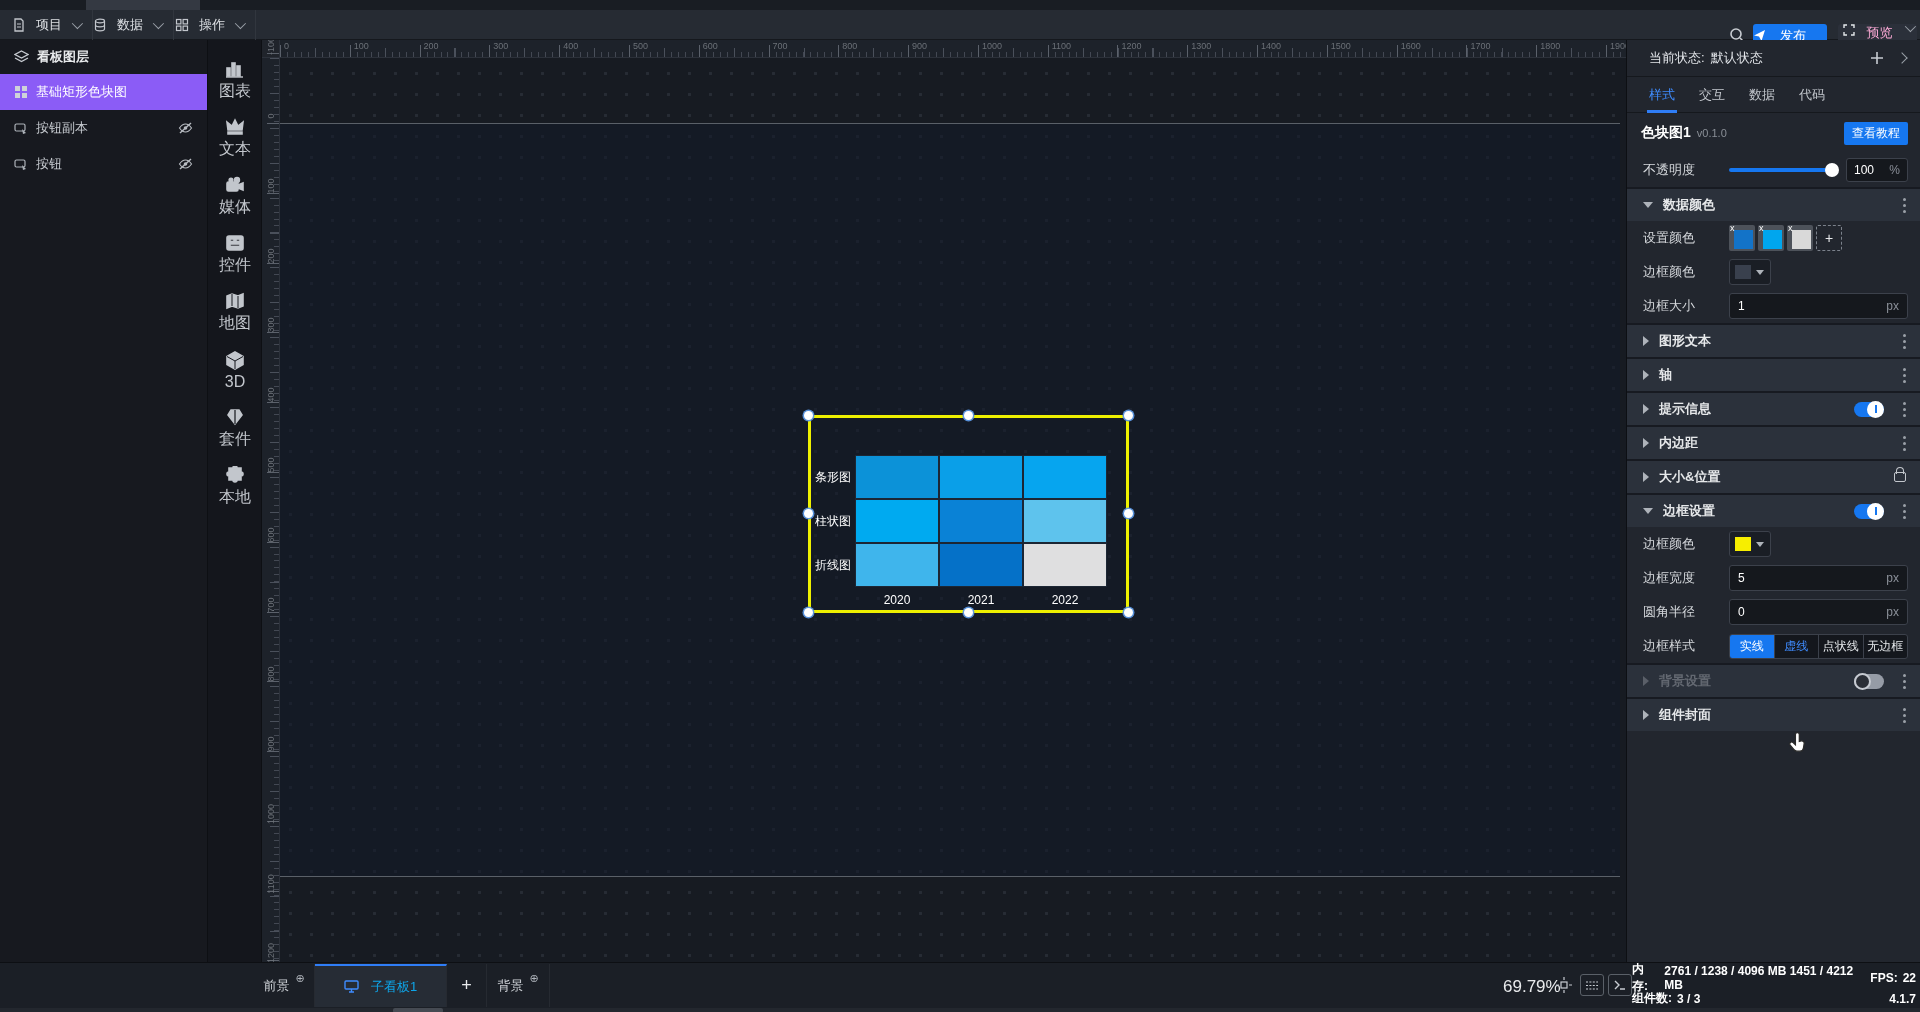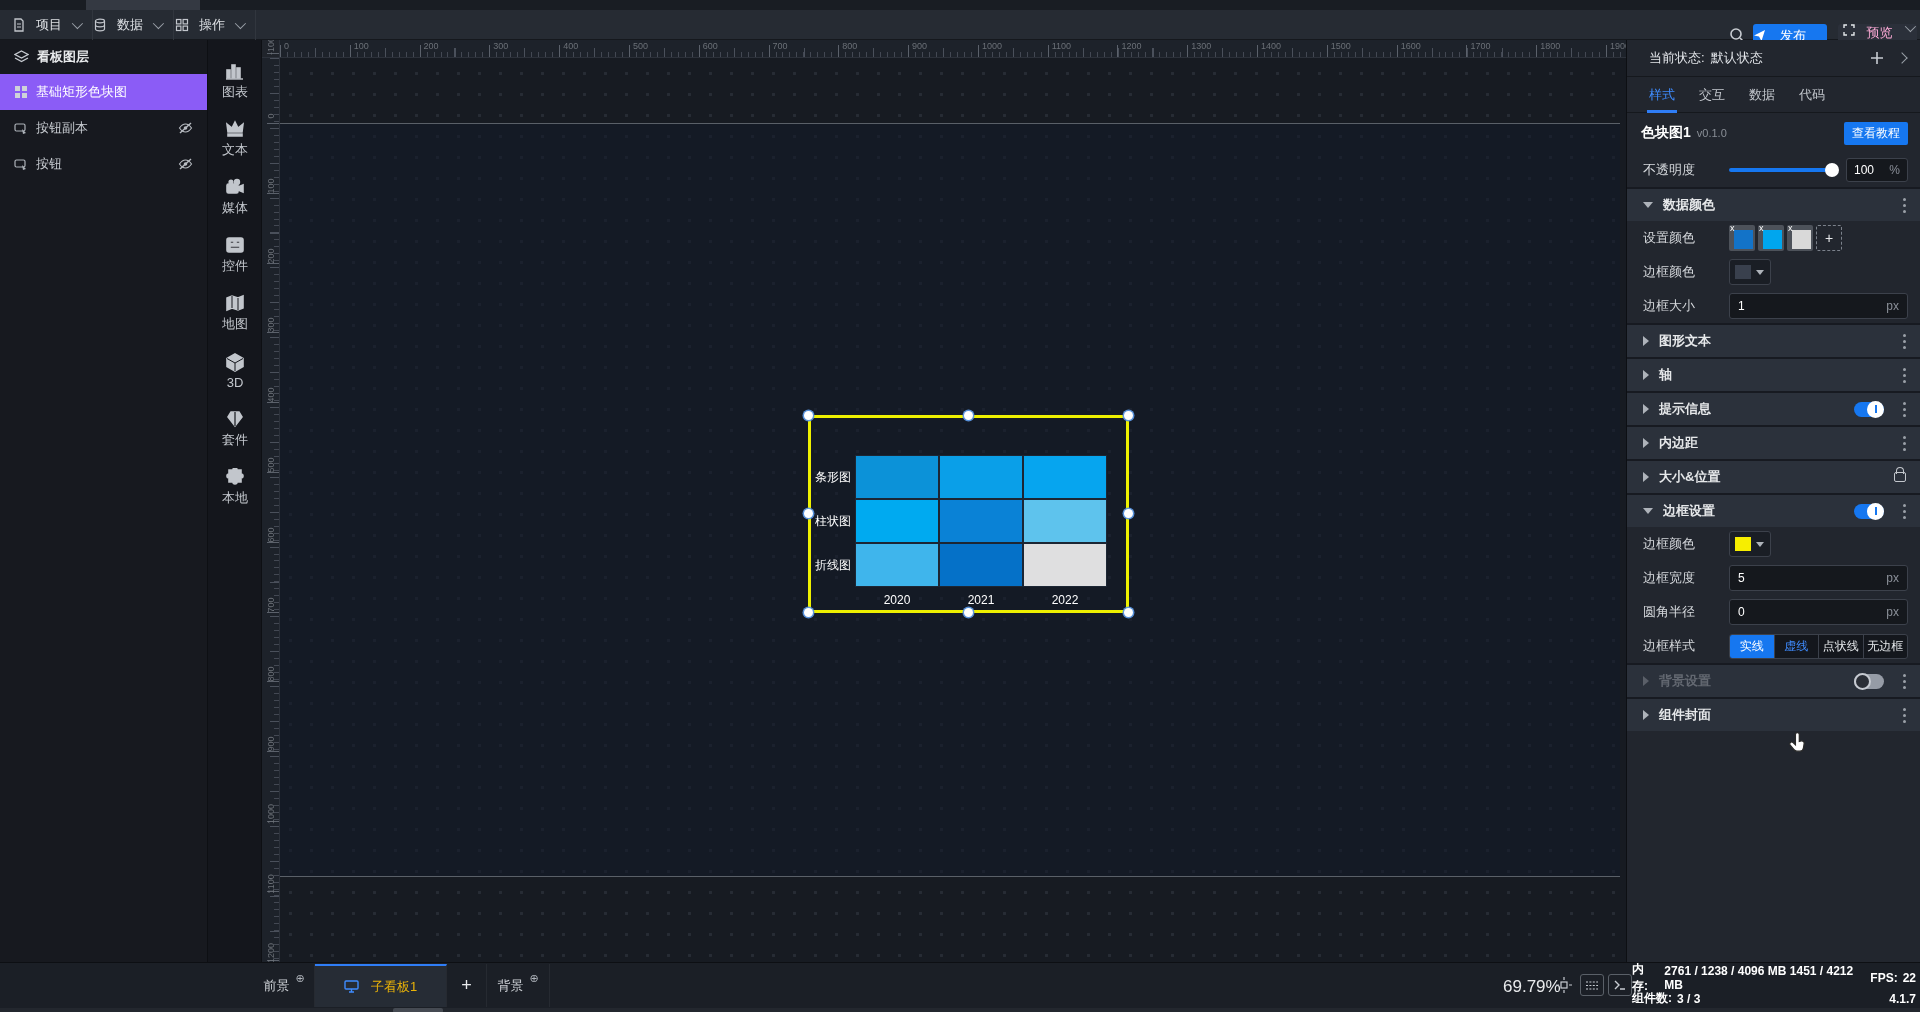--- a/index.html
+++ b/index.html
@@ -26,21 +26,21 @@
   
   #layers-panel { left:0; top:40px; width:208px; height:922px; background:#17191f; border-right:1px solid #0d0f13; }
   #layers-header { display:flex; align-items:center; gap:8px; height:34px; padding:0 14px; color:#e8eaec; font-weight:bold; }
   .layer-item { display:flex; align-items:center; gap:8px; height:36px; padding:0 14px; color:#c9cdd2; }
   .layer-item.selected { background:#8b5cf6; color:#fff; }
   .layer-item .grow { flex:1; white-space:nowrap; overflow:hidden; }
 
   
   #comp-toolbar { left:208px; top:40px; width:54px; height:922px; background:#14161c; border-right:1px solid #0d0f13; }
   .tool-item { width:54px; height:58px; display:flex; flex-direction:column; align-items:center; justify-content:center;
-     gap:3px; color:#c2c6cc; font-size:13px; }
+     gap:3px; color:#c2c6cc; font-size:16px; }
   .tool-item svg { stroke:#c2c6cc; fill:none; stroke-width:1.6; }
 
   
   #canvas { left:262px; top:40px; width:1364px; height:922px; background:#171b22; overflow:hidden; }
   #ruler-corner { left:0; top:0; width:18px; height:18px; background:#20242b; border-right:1px solid #2c313a; border-bottom:1px solid #2c313a; }
   #h-ruler { left:18px; top:0; width:1346px; height:18px; background:#1d222a; border-bottom:1px solid #2c313a; }
   #h-ruler .ticks { position:absolute; bottom:0; left:0; width:100%; height:5px;
      background:repeating-linear-gradient(to right,#434853 0 1px,transparent 1px 6.979px); }
   #h-ruler .ticks2 { position:absolute; bottom:0; left:0; width:100%; height:9px;
      background:repeating-linear-gradient(to right,#4a505b 0 1px,transparent 1px 34.9px); }
@@ -122,21 +122,21 @@
   .seg.hovered { color:#3f8cff; }
   .lock-icon { width:12px; height:10px; border:1.5px solid #c3c7cd; border-radius:2px; position:relative; }
   .lock-icon::before { content:""; position:absolute; left:1px; top:-6px; width:6px; height:6px;
      border:1.5px solid #c3c7cd; border-bottom:none; border-radius:4px 4px 0 0; }
 
   
   #bottom-bar { left:0; top:962px; width:1920px; height:50px; background:#1b1f26; border-top:1px solid #0d0f13; }
   .btab { position:absolute; top:1px; height:43px; display:flex; align-items:center; justify-content:center;
      gap:6px; color:#ccd0d5; border-right:1px solid #262a31; }
   .btab .plus-sup { font-size:11px; color:#aeb3ba; transform:translateY(-7px); }
-  .btab.active { background:#262c35; border-top:2px solid #2f7df6; color:#eab308;gap:12px; }
+  .btab.active { background:#262c35; border-top:2px solid #2f7df6; color:#0ea5e9;gap:12px; }
   #btab-add { position:absolute; top:1px; left:447px; width:40px; height:43px; display:flex; align-items:center;
      justify-content:center; color:#e8eaec; font-size:18px; border-right:1px solid #262a31; }
   #zoom-val { position:absolute; left:1503px; top:14px; color:#e8eaec; font-size:17px; }
   .bb-icon { position:absolute; top:11px; width:24px; height:22px; display:flex; align-items:center; justify-content:center; }
   .bb-icon.boxed { border:1px solid #5a6068; border-radius:3px; }
   #statusbar { position:absolute; left:1632px; top:4px; width:284px; height:42px; font-size:12px; color:#fff; font-weight:bold; }
   .stat-line { display:flex; height:21px; align-items:center; }
   .stat-line .grow { flex:1; }
   #bottom-scroll { position:absolute; left:0; top:45px; width:1920px; height:5px; background:#23272e; }
   #bottom-scroll .thumb { position:absolute; left:393px; width:50px; height:5px; background:#454a52; border-radius:2px; }

